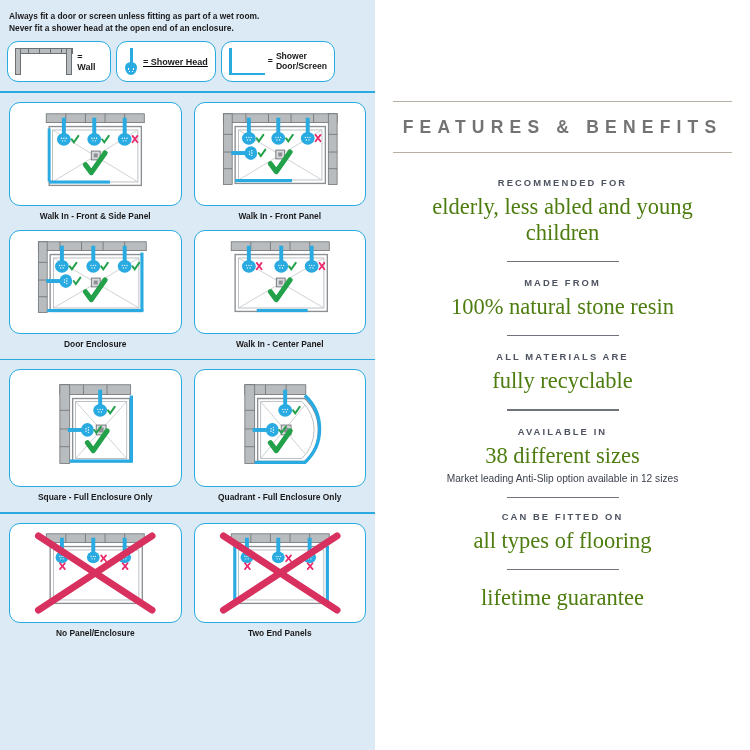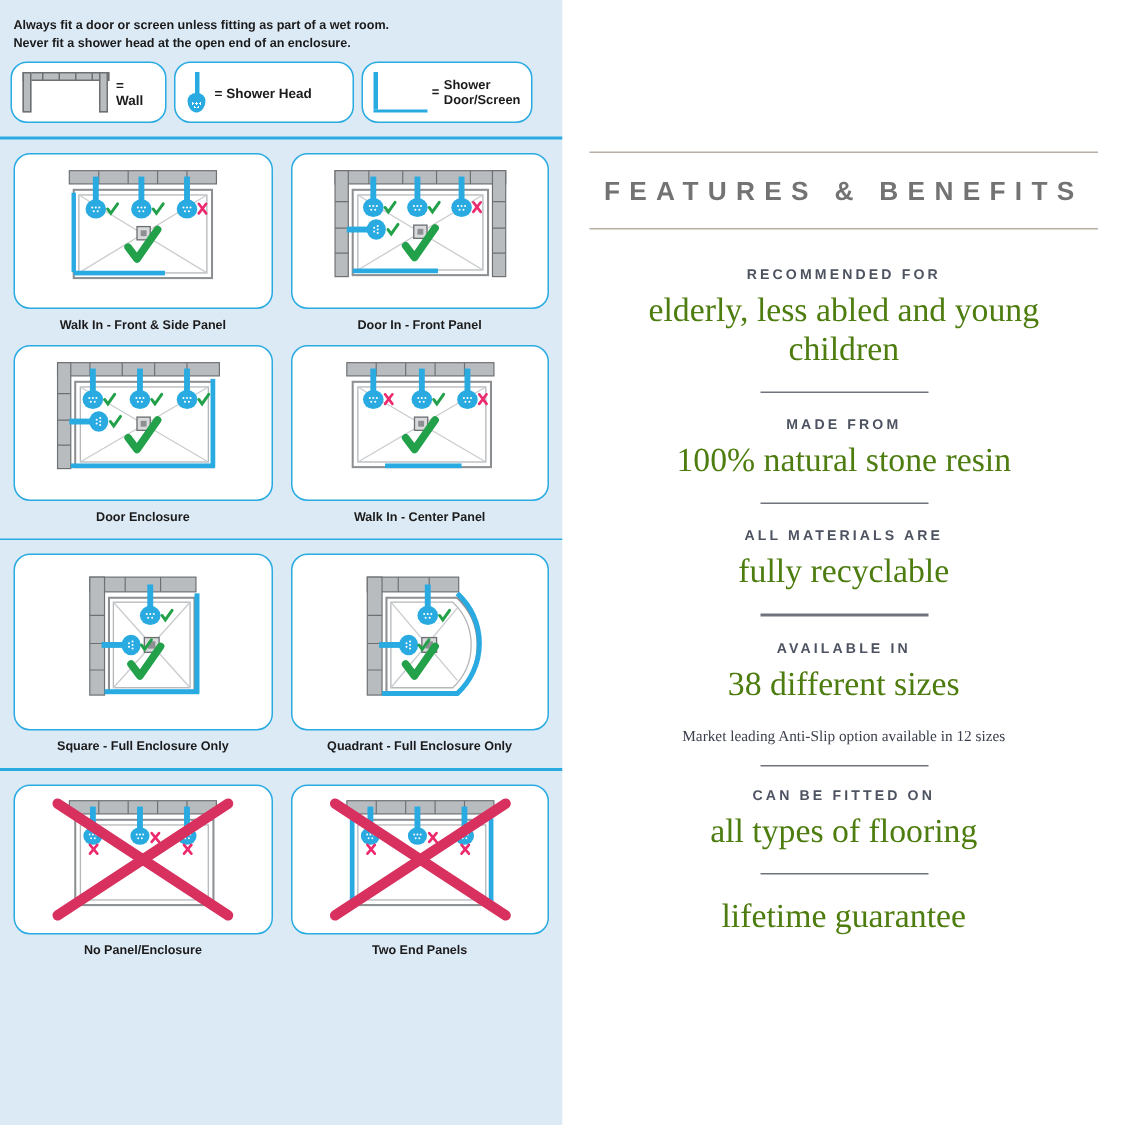--- a/index.html
+++ b/index.html
@@ -51,21 +51,21 @@
   .legend-box{
     background:#ffffff;
     border:1.3px solid #29abe2;
     border-radius:11px;
     display:flex;align-items:center;
     box-sizing:border-box;
     padding:0 7px;
     height:41px;
   }
   .lg1{width:104px;}
-  .lg2{width:120px;}
+  .lg2{width:100px;text-decoration:underline;}
   .lg3{width:114px;}
   .lg-label{
     font-size:9px;font-weight:bold;color:#1b1b1b;
     margin-left:5px;line-height:1.15;
   }
   .lg-label.two{font-size:8.6px;}
 
   
   .wall-glyph{position:relative;width:58px;height:27px;}
   .wall-glyph .seg{position:absolute;background:#b9bcbe;border:0.8px solid #6d7073;box-sizing:border-box;}
@@ -154,24 +154,24 @@
     margin-bottom:6px;
     font-family:"Liberation Sans", sans-serif;
   }
   .fb-main{
     font-family:"Liberation Serif", serif;
     font-size:22.5px;
     color:#4d7c0f;
     line-height:1.15;
   }
   .fb-sub{
-    font-family:Liberation Serif, serif;
+    font-family:Liberation Sans, sans-serif;
     font-size:10.2px;
     color:#3a3f4b;
-    margin-top:17px;
+    margin-top:4px;
   }
   .fb-sep{
     width:112px;height:1.4px;background:#6f737c;
     margin:15px auto 15px auto;
   }
   .fb-sep.tight{margin:13px auto 13px auto;}
 </style>
 </head>
 <body>
 
@@ -355,21 +355,21 @@
             <path d="M86 36 l2.2 3 l4.6 -6.5" stroke="#22a04a" stroke-width="2" fill="none" stroke-linecap="round"></path>
             <path d="M58 51 l2.2 3 l4.6 -6.5" stroke="#22a04a" stroke-width="2" fill="none" stroke-linecap="round"></path>
             <g stroke="#ec2a6d" stroke-width="1.8" stroke-linecap="round">
               <line x1="116" y1="32.5" x2="121" y2="39"></line>
                   <line x1="121" y1="32.5" x2="116" y2="39"></line>
             </g>
             <path d="M70 62 l6 8 l14 -20" stroke="#22a04a" stroke-width="5.2" fill="none" stroke-linecap="round" stroke-linejoin="round"></path>
           </svg>
           </div>
         </div>
-        <div class="caption">Door In - Front Panel</div>
+        <div class="caption">Walk In - Front Panel</div>
       </div>
     </div>
 
     <div class="grid">
 
       <div class="cell">
         <div class="card">
           <div class="svgwrap">
           <svg viewBox="0 0 160 104">
             <g stroke="#6d7073" stroke-width="0.8" fill="#b9bcbe">

